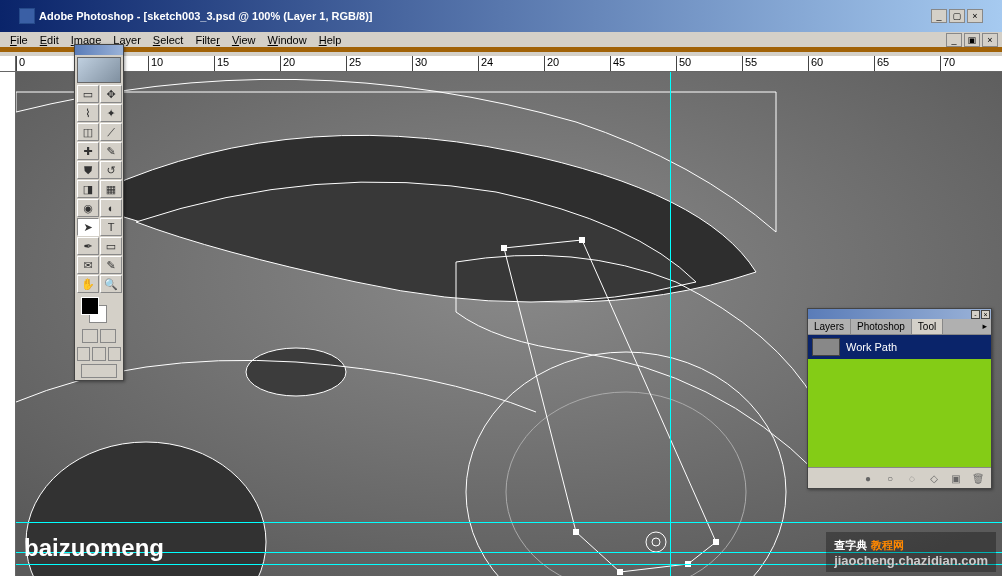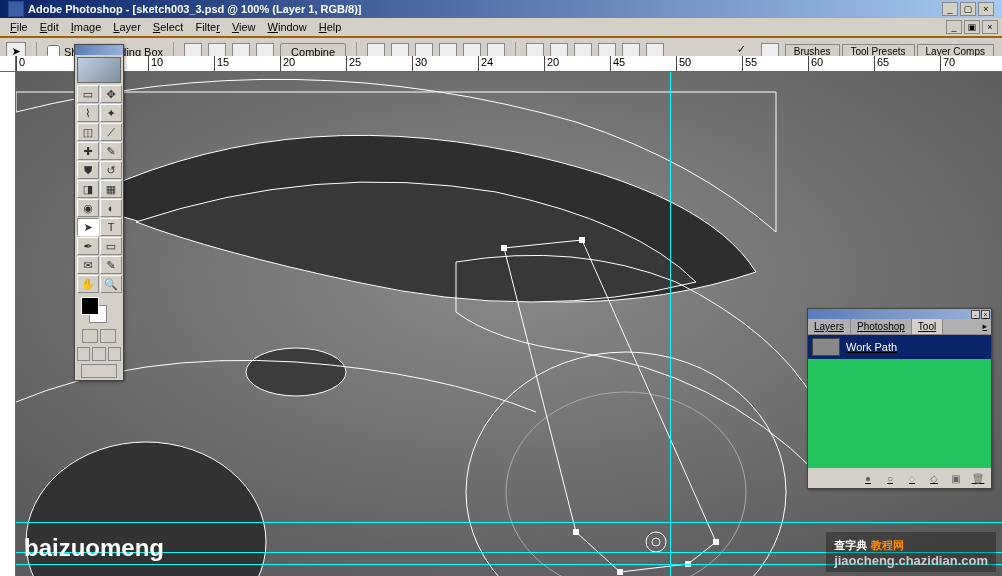--- a/index.html
+++ b/index.html
@@ -1,24 +1,24 @@
 <!DOCTYPE html>
 <html><head>
 <meta charset="utf-8">
 <style>
 * { margin: 0; padding: 0; box-sizing: border-box; font-family: Tahoma, sans-serif; font-size: 11px; }
 body { width: 1002px; height: 576px; overflow: hidden; background: #d4d0c8; position: relative; }
 
-.titlebar { height: 18px; background: linear-gradient(to right, #0a246a, #a6caf0); display: flex; align-items: center; padding: 0 8px; color: #fff; }
+.titlebar { height: 32px; background: linear-gradient(to right, #0a246a, #a6caf0); display: flex; align-items: center; padding: 0 19px; color: #fff; }
 .titlebar-icon { width: 16px; height: 16px; background: #3a5fa5; margin-right: 4px; border: 1px solid #264a8a; }
 .titlebar-text { flex: 1; font-weight: bold; }
 .win-btns { display: flex; gap: 2px; }
 .win-btn { width: 16px; height: 14px; background: #d4d0c8; border: 1px solid #888; display: flex; align-items: center; justify-content: center; font-size: 9px; color: #000; }
 
-.menubar { height: 20px; background: #d4d0c8; display: flex; align-items: center; padding: 0 4px; border-bottom: 2px solid #a16207; }
+.menubar { height: 20px; background: #d4d0c8; display: flex; align-items: center; padding: 0 4px; border-bottom: 5px solid #a16207; }
 .menubar span { padding: 2px 6px; cursor: default; }
 .menubar span u { text-decoration: underline; }
 .menubar .win-btns2 { margin-left: auto; display: flex; gap: 2px; }
 
 .optbar { height: 28px; background: #d4d0c8; display: flex; align-items: center; padding: 0 6px; border-bottom: 1px solid #888; gap: 6px; }
 .opt-icon { width: 20px; height: 20px; border: 1px solid #888; display: flex; align-items: center; justify-content: center; background: #eee; }
 .opt-sep { width: 1px; height: 20px; background: #999; margin: 0 4px; }
 .opt-check { display: flex; align-items: center; gap: 4px; }
 .opt-check input { width: 13px; height: 13px; }
 .opt-sqbtn { width: 18px; height: 18px; border: 1px solid #888; background: #eee; }
@@ -46,28 +46,28 @@
 .tool-grid { display: grid; grid-template-columns: 22px 22px; gap: 1px; }
 .tool-btn { width: 22px; height: 18px; background: #d4d0c8; border: 1px solid #fff; border-right-color: #888; border-bottom-color: #888; display: flex; align-items: center; justify-content: center; font-size: 11px; color: #333; }
 .tool-btn.sel { background: #fff; border-color: #888; border-right-color: #fff; border-bottom-color: #fff; }
 .swatch-area { margin-top: 4px; position: relative; height: 28px; }
 .fg-sw { position: absolute; top: 0; left: 4px; width: 18px; height: 18px; background: #000; border: 1px solid #fff; }
 .bg-sw { position: absolute; top: 8px; left: 12px; width: 18px; height: 18px; background: #fff; border: 1px solid #888; }
 .mode-row { display: flex; gap: 2px; margin-top: 4px; justify-content: center; }
 .mode-btn { width: 16px; height: 14px; background: #d4d0c8; border: 1px solid #888; }
 .jump-row { display: flex; gap: 2px; margin-top: 3px; justify-content: center; }
 
-.paths-panel { position: absolute; top: 308px; right: 10px; width: 185px; background: #d4d0c8; border: 1px solid #444; box-shadow: 1px 1px 3px rgba(0,0,0,0.4); text-decoration: underline; }
+.paths-panel { position: absolute; top: 308px; right: 10px; width: 185px; background: #d4d0c8; border: 1px solid #444; box-shadow: 1px 1px 3px rgba(0,0,0,0.4); }
 .panel-title { height: 10px; background: linear-gradient(to right, #5a7cb8, #9bb3d8); display: flex; justify-content: flex-end; align-items: center; }
 .panel-close { width: 9px; height: 9px; background: #d4d0c8; border: 1px solid #444; font-size: 7px; text-align: center; line-height: 7px; margin-right: 1px; }
 .panel-tabs { display: flex; background: #b0b0b0; border-bottom: 1px solid #888; }
 .panel-tabs .ptab { padding: 2px 6px; background: #b0b0b0; border-right: 1px solid #888; font-size: 10px; }
 .panel-tabs .ptab.active { background: #d4d0c8; }
 .panel-tabs .arrow { margin-left: auto; padding: 2px 4px; font-size: 9px; }
-.paths-list { background: #22c55e; height: 132px; overflow: hidden; }
+.paths-list { background: #84cc16; height: 132px; overflow: hidden; }
 .path-item { display: flex; align-items: center; padding: 3px 4px; gap: 6px; }
 .path-item.sel { background: #0a246a; color: #fff; }
 .path-thumb { width: 28px; height: 18px; background: #888; border: 1px solid #444; }
 .panel-footer { display: flex; justify-content: flex-end; gap: 8px; padding: 3px 6px; background: #d4d0c8; border-top: 1px solid #888; }
 .pf-btn { width: 14px; height: 14px; display: flex; align-items: center; justify-content: center; font-size: 10px; color: #666; }
 
 .watermark { position: absolute; left: 24px; bottom: 14px; font-size: 24px; color: #fff; font-weight: bold; font-family: Arial; }
 .watermark2 { position: absolute; right: 6px; bottom: 4px; font-size: 14px; color: #fff; font-weight: bold; background: rgba(0,0,0,0.3); padding: 4px 8px; font-family: "Microsoft YaHei", Arial; }
 .watermark2 .orange { color: #ff8800; }
 .watermark2 .sub { font-size: 13px; display: block; color: #ccc; }

